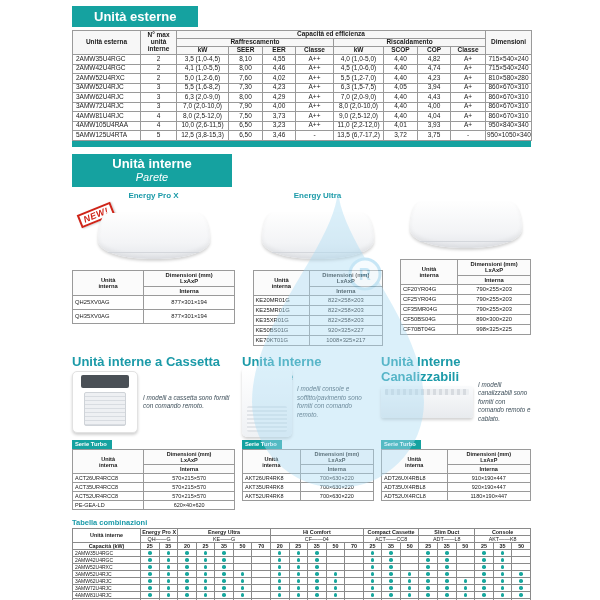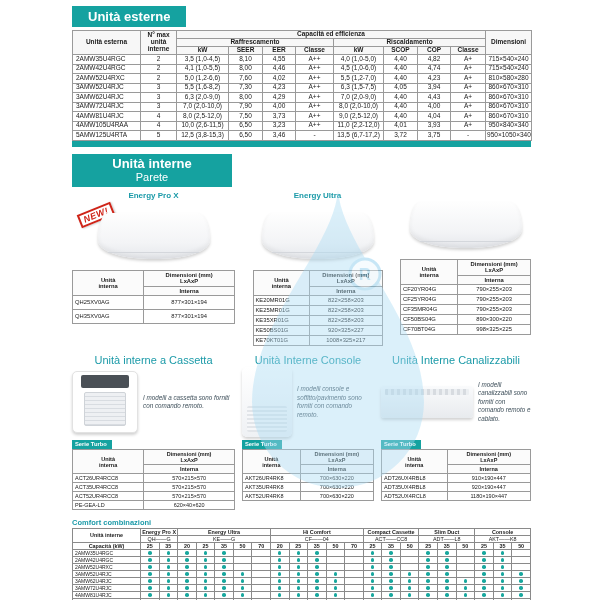--- a/index.html
+++ b/index.html
@@ -1,54 +1,54 @@
 <!DOCTYPE html>
 <html><head>
 <meta charset="utf-8">
 <style>
   *{margin:0;padding:0;box-sizing:border-box}
   html,body{width:600px;height:600px;background:#fff;font-family:"Liberation Sans",sans-serif;color:#1a1a1a;overflow:hidden}
   .page{position:relative;width:600px;height:600px;background:#fff}
   .content{position:absolute;left:72px;top:6px;width:459px}
   .pre{white-space:pre-line}
   .teal-bg{background:#15a2a0;color:#fff}
-  .title-box{display:inline-block;padding:3px 16px;font-size:13px;font-weight:bold;margin-bottom:3px}
+  .title-box{display:inline-block;padding:3px 22px;font-size:13px;font-weight:bold;margin-bottom:3px}
   table{border-collapse:collapse;background:#fff}
   
   .outdoor{width:459px;table-layout:fixed}
   .outdoor th,.outdoor td{border:1px solid #9a9a9a;font-size:6.5px;line-height:1.05;padding:0 1px;text-align:center;vertical-align:middle}
   .outdoor th{font-weight:bold;background:#f7f7f7;height:8px}
   .outdoor td{height:9.5px}
   .outdoor td:first-child{text-align:left;padding-left:3px}
   .teal-bar{width:459px;height:6px;background:#15a2a0}
   
   .indoor-box{width:160px;margin-top:7px;padding:3px 0 4px 0;text-align:center}
   .indoor-box .t1{font-size:13px;font-weight:bold;line-height:1.1}
-  .indoor-box .t2{font-size:11px;line-height:1.1}
+  .indoor-box .t2{font-size:11px;font-style:italic;line-height:1.1}
   
   .wall-row{display:flex;justify-content:space-between;margin-top:4px}
   .wall-col{display:flex;flex-direction:column}
   .col-a{width:163px}.col-b{width:130px}.col-c{width:131px}
   .prod-title{font-size:8px;font-weight:bold;color:#1b9aa8;text-align:center;height:11px}
   .img-slot{height:68px;display:flex;align-items:center;justify-content:center;position:relative}
   .ac-wall{width:112px;height:46px;background:linear-gradient(180deg,#fefefe 0%,#f3f4f6 65%,#e6e8ec 100%);border-radius:10px 12px 45% 45%/60% 60% 40% 40%;box-shadow:0 2px 3px rgba(0,0,0,.18), inset 0 -3px 4px rgba(0,0,0,.05);position:relative}
   .ac-wall::after{content:"";position:absolute;bottom:6px;left:9%;width:82%;height:1px;background:#d4d7dc}
   .new-badge{position:absolute;left:6px;top:6px;transform:rotate(-22deg);background:#fff;color:#cf2418;border:2px solid #cf2418;font-weight:bold;font-style:italic;font-size:9px;padding:0 3px;letter-spacing:.5px;box-shadow:1px 1px 2px rgba(0,0,0,.2)}
   
   .mini{width:100%}
   .mini th,.mini td{border:1px solid #9a9a9a;font-size:5.8px;line-height:1.1;text-align:center;vertical-align:middle;padding:1px 1px}
   .mini th{font-weight:bold;background:#fbfbfb}
   .mini td:first-child{text-align:left;padding-left:2px}
   .mini col.c1{width:44%}
   .tall tbody td{height:14px}
   .reg tbody td{height:10px}
   
   .special-row{display:flex;justify-content:space-between;margin-top:8px}
   .sp-a{width:163px}.sp-b{width:150px}.sp-c{width:132px}
-  .sp-title{font-size:11px;font-weight:normal;color:#1b9aa8;text-align:center;height:10px}
+  .sp-title{font-size:13px;font-weight:bold;color:#1b9aa8;text-align:left;height:10px}
   .sp-media{display:flex;align-items:center;gap:5px;height:76px}
   .sp-desc{flex:1;font-size:6.3px;font-style:italic;color:#3e4f5a;line-height:1.35}
   .serie-badge{display:inline-block;align-self:flex-start;padding:1px 5px 2px 3px;font-size:5.8px;font-weight:bold;margin-bottom:0}
   .sp-table th,.sp-table td{font-size:5.5px}
   .sp-table tbody td{height:9px}
   
   .cassette{width:66px;height:62px;background:#fff;border:1px solid #e2e2e2;border-radius:5px;box-shadow:0 2px 3px rgba(0,0,0,.18);position:relative;flex:none}
   .cassette .top{position:absolute;top:3px;left:8px;right:8px;height:13px;background:#4a5056;border-radius:2px}
   .cassette .grille{position:absolute;top:20px;left:11px;right:11px;bottom:6px;background:repeating-linear-gradient(180deg,#eef0f3 0 3px,#d8dce1 3px 4px);border:1px solid #cfd3d8;border-radius:2px}
   .duct{width:92px;height:32px;background:linear-gradient(180deg,#fafbfc,#e8ebee);border-radius:3px;box-shadow:0 2px 3px rgba(0,0,0,.18);position:relative;flex:none}
@@ -496,21 +496,21 @@
               <tr>
                 <td>ADT52UX4RCL8</td>
                 <td>1180×190×447</td>
               </tr>
             </tbody>
         </table>
       </div>
     </div>
 
     
-    <div class="comb-title">Comfort combinazioni</div>
+    <div class="comb-title">Tabella combinazioni</div>
     <table class="comb" id="comb-table">
         <colgroup>
           <col style="width: 68px;">
           <col>
           <col>
           <col>
           <col>
           <col>
           <col>
           <col>

